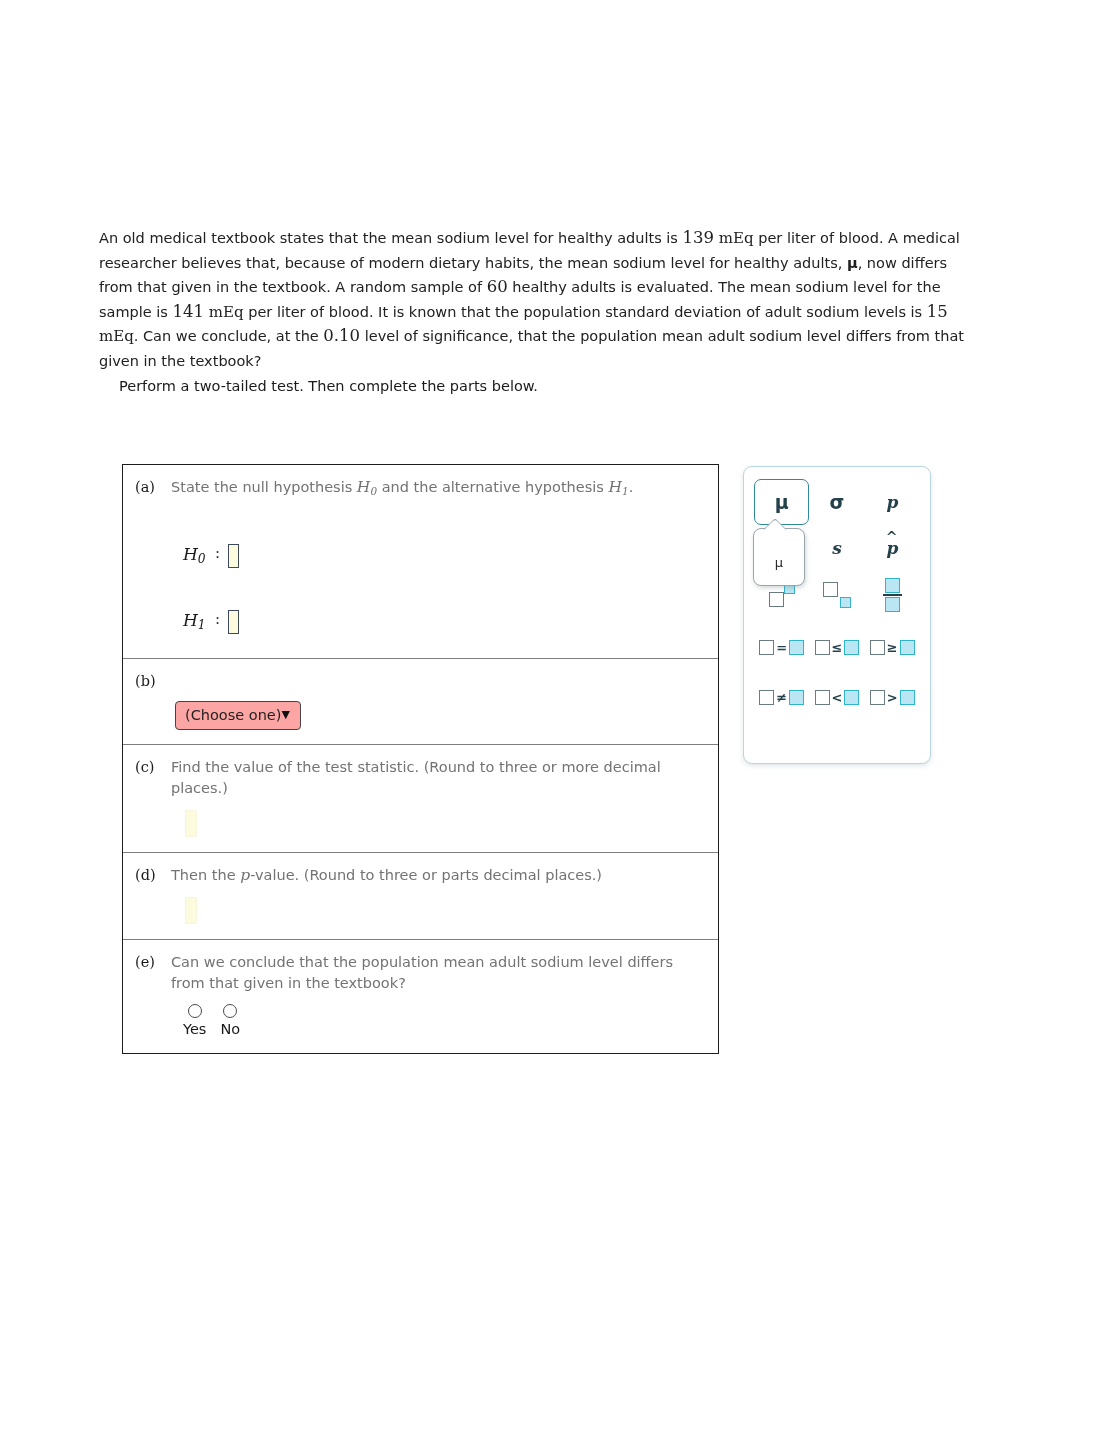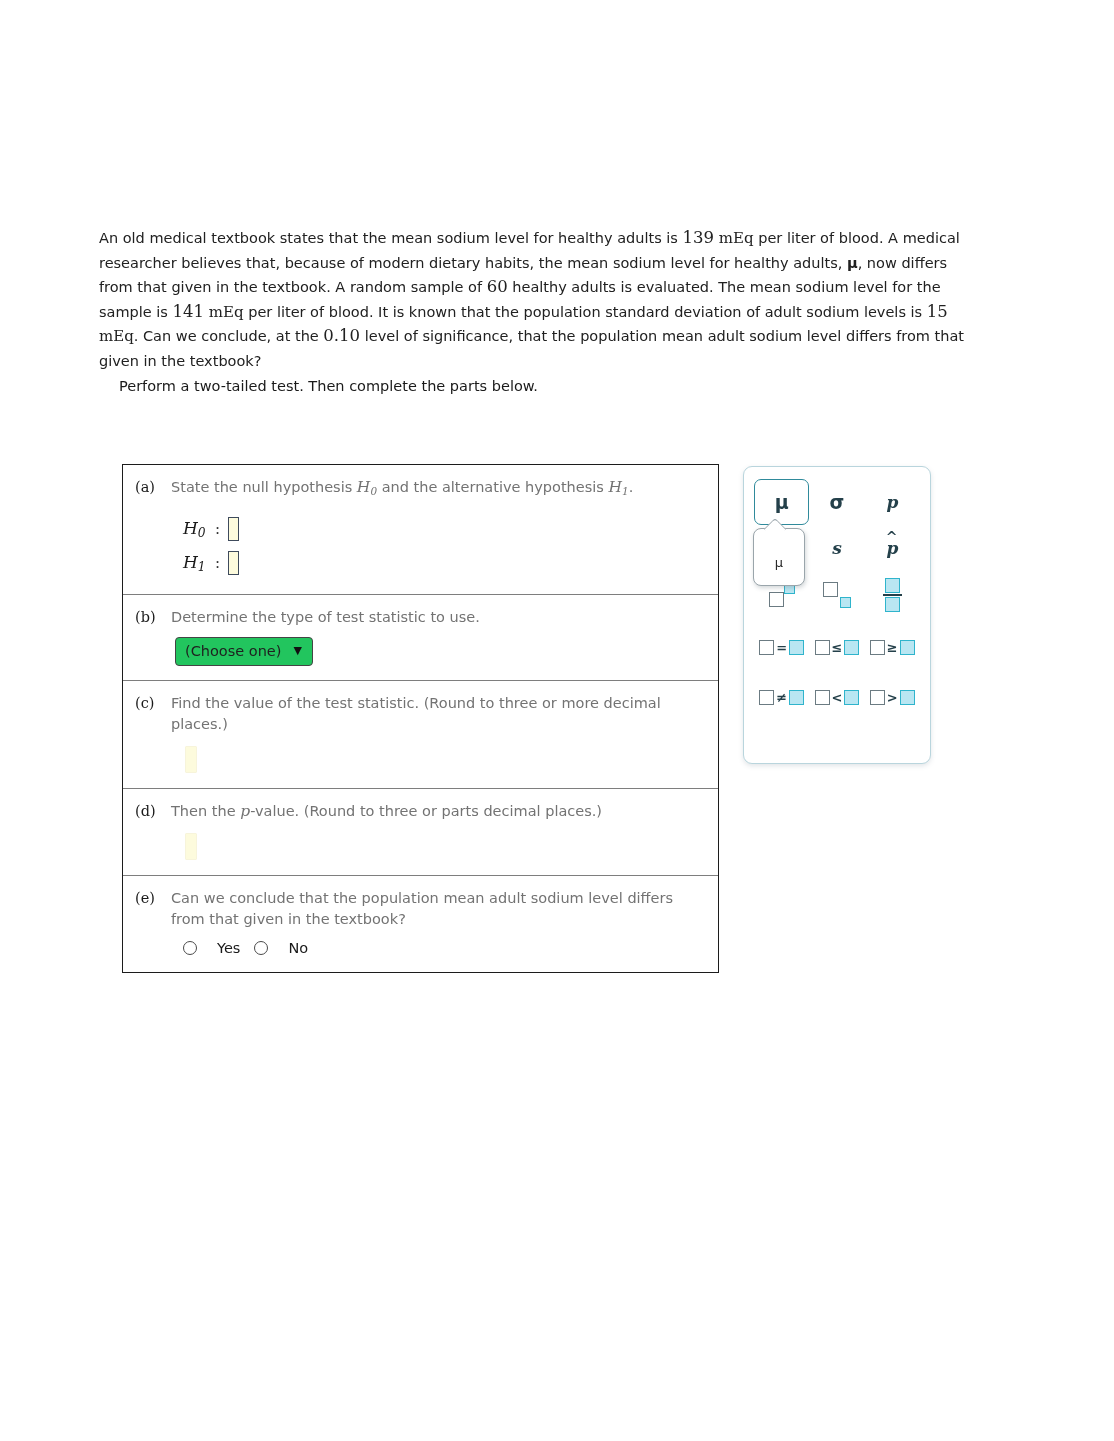--- a/index.html
+++ b/index.html
@@ -104,22 +104,23 @@
     flex: none;
     color: #1a1a1a;
   }
   .qtext { color: #737373; }
   .sub { font-size: 0.72em; vertical-align: -0.28em; }
 
   
   .hyp-lines { padding: 10px 0 14px 60px; }
   .hyp-line {
     display: flex;
-    align-items: center;
+    align-items: flex-start;
     height: 34px;
+    margin-top: 32px;
   }
   .hyp-name {
     font-family: "DejaVu Serif", "Liberation Serif", serif;
     font-style: italic;
     font-size: 17px;
     width: 30px;
   }
   .hyp-colon {
     font-family: "DejaVu Serif", "Liberation Serif", serif;
     font-size: 15px;
@@ -142,43 +143,44 @@
     background: #fdfbdd;
     box-shadow: 0 0 0 0.5px #efe9b8;
   }
   .ansrow { padding: 12px 0 16px 63px; }
 
   
   .dd-wrap { padding: 9px 0 14px 52px; }
   .dropdown {
     display: inline-flex;
     align-items: center;
-    gap: 12px;
+    gap: 0;
     border: 1.4px solid #444;
     border-radius: 4px;
-    background: #22c55e;
+    background: #fca5a5;
     padding: 4px 10px 5px 9px;
     font-size: 14.5px;
     color: #1f1f1f;
     line-height: 18px;
   }
   .dd-caret { font-size: 11px; color: #111; }
 
   
   .radio-row {
     padding: 10px 0 16px 60px;
     display: flex;
     align-items: center;
     gap: 14px;
     font-size: 14.5px;
   }
   .radio-opt {
     display: inline-flex;
     align-items: center;
-    gap: 20px;
+    gap: 3px;
+    flex-direction: column;
   }
   .radio-dot {
     width: 12px;
     height: 12px;
     border: 1.3px solid #4a4a4a;
     border-radius: 50%;
     background: #fff;
     display: inline-block;
   }
 
@@ -391,21 +393,20 @@
           <span class="hyp-name"><span>H</span><span class="sub">1</span></span>
           <span class="hyp-colon">:</span>
           <span class="ansbox"></span>
         </div>
       </div>
     </div>
 
     <div class="qrow">
       <div class="qhead">
         <span class="qlabel">(b)</span>
-        <span class="qtext">Determine the type of test statistic to use.</span>
       </div>
       <div class="dd-wrap">
         <span class="dropdown">
           <span>(Choose one)</span>
           <span class="dd-caret">▼</span>
         </span>
       </div>
     </div>
 
     <div class="qrow">

